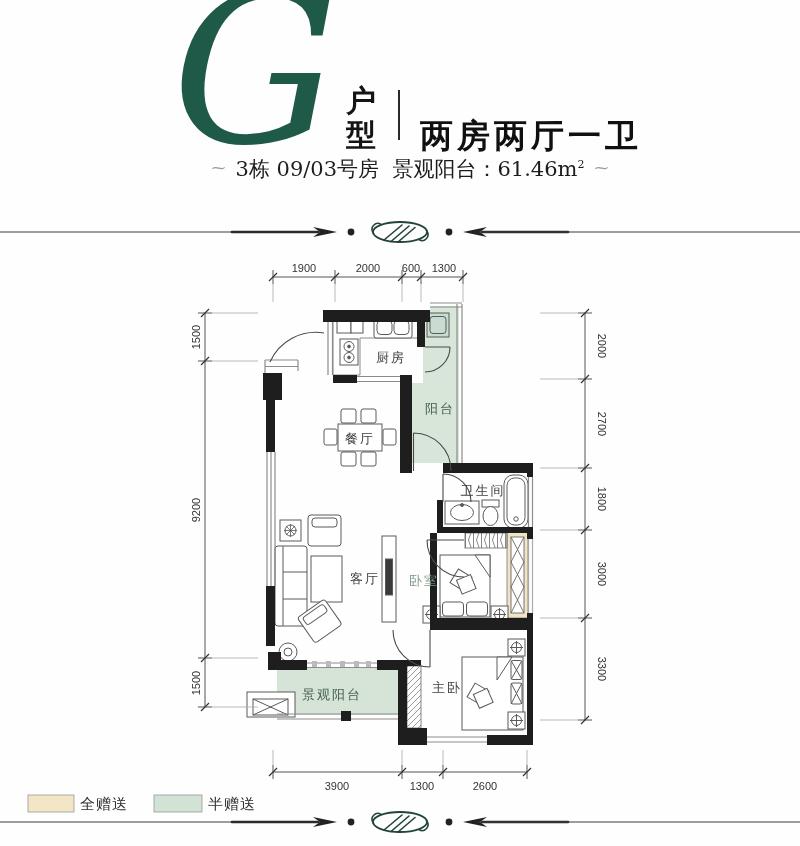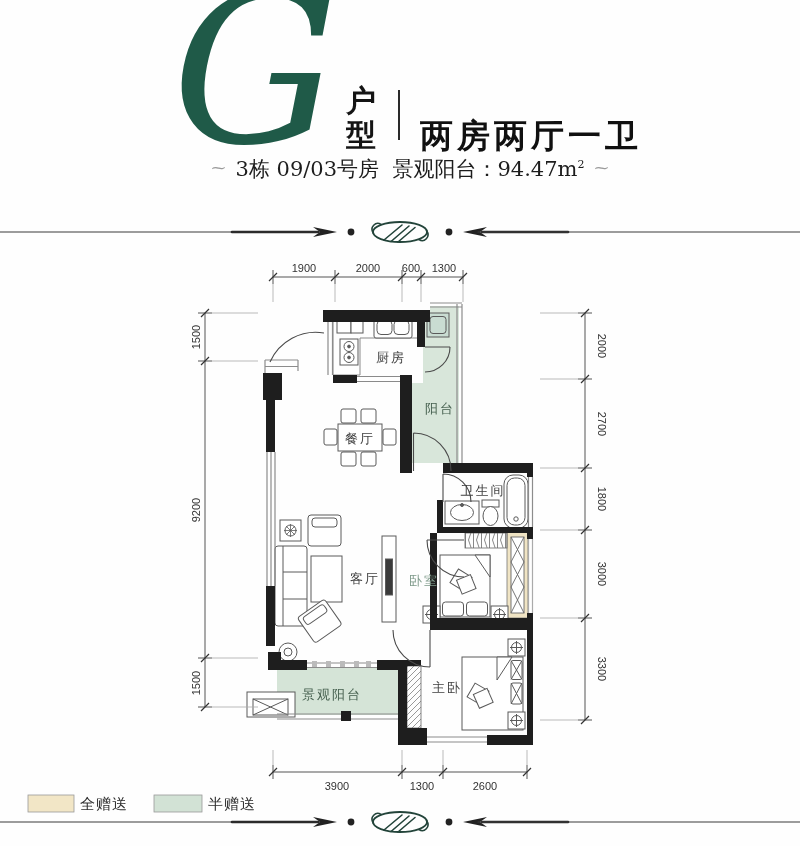--- a/index.html
+++ b/index.html
@@ -30,21 +30,21 @@
 <body>
 
 <div id="page">
 
   <div id="g-letter">G</div>
   <div id="type-label">户
 型</div>
   <div id="hdr-divider"></div>
   <div id="main-title">两房两厅一卫</div>
   <div id="info-line">
-    <span class="deco">⁓</span><span>3栋 09/03号房</span>&nbsp;&nbsp;<span>景观阳台：</span><span>94.47m</span><sup>2</sup><span class="deco">⁓</span>
+    <span class="deco">⁓</span><span>3栋 09/03号房</span>&nbsp;&nbsp;<span>景观阳台：</span><span>61.46m</span><sup>2</sup><span class="deco">⁓</span>
   </div>
 
   <svg width="800" height="846" viewBox="0 0 800 846" style="position:absolute;left:0;top:0">
     <defs>
       <pattern id="wrd" width="8" height="15" patternUnits="userSpaceOnUse">
         <path d="M1.5 0 V15" stroke="#888" stroke-width="1" fill="none"></path>
         <path d="M4.5 0 L7 7.5 L4.5 15" stroke="#888" stroke-width="1" fill="none"></path>
       </pattern>
       <pattern id="diag" width="6" height="6" patternUnits="userSpaceOnUse">
         <path d="M0 6 L6 0" stroke="#999" stroke-width="1"></path>

